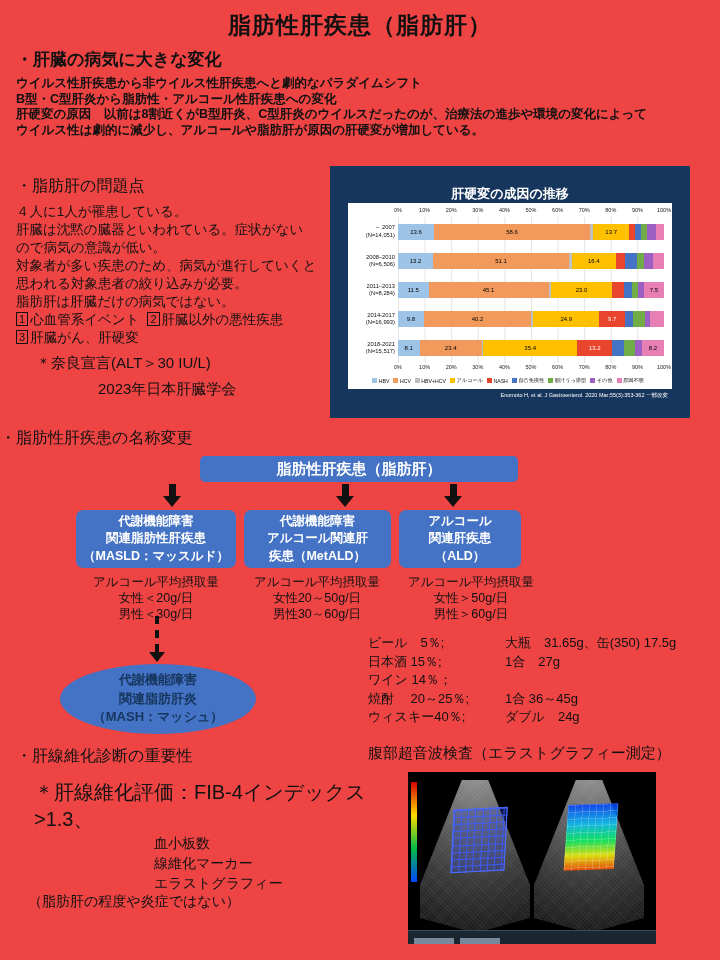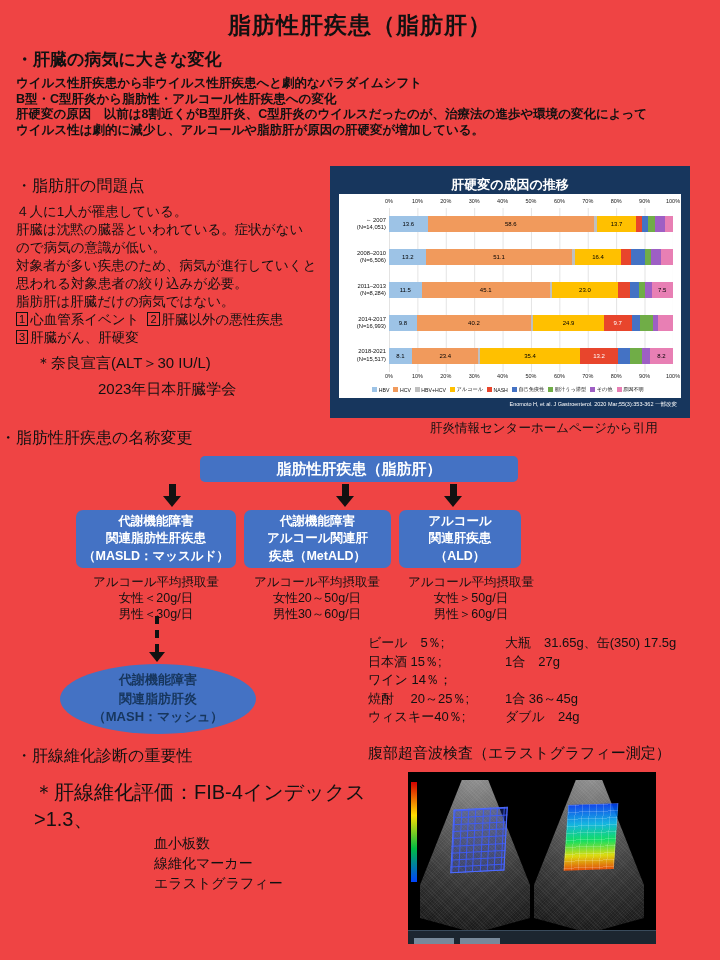--- a/index.html
+++ b/index.html
@@ -21,21 +21,21 @@
   .s2 { left:16px; top:176px; width:318px; }
   .s2 .head { font-size:16px; margin-bottom:6px; }
   .s2 .line { font-size:13.5px; line-height:18px; }
   .numline { font-size:13.5px; line-height:18px; }
   .numbox { display:inline-block; border:1px solid #111; font-size:11px; line-height:12px; padding:0 2px; margin-right:2px; vertical-align:1px; }
   .numbox.ml { margin-left:8px; }
   .nara  { left:36px; top:354px; font-size:15px; }
   .nara2 { left:98px; top:380px; font-size:15px; }
 
   
-  .chart { left:330px; top:166px; width:360px; height:252px; background:#17365D; padding:9px; box-sizing:border-box; display:flex; flex-direction:column; }
+  .chart { left:330px; top:166px; width:360px; height:252px; background:#17365D; padding:18px; box-sizing:border-box; display:flex; flex-direction:column; }
   .chart-title { color:#fff; font-weight:bold; font-size:13px; text-align:center; line-height:19px; height:19px; }
   .chart-body { background:#fff; flex:1; display:flex; flex-direction:column; padding:3px 8px 2px 4px; position:relative; }
   .axis-row { position:relative; height:11px; margin-left:46px; }
   .tick { position:absolute; transform:translateX(-50%); font-size:5.5px; color:#222; top:1px; white-space:nowrap; }
   #chart-rows { flex:1; display:flex; flex-direction:column; justify-content:space-around; position:relative; }
   .grid { position:absolute; left:46px; right:0; top:0; bottom:0;
           background-image:linear-gradient(to right, #e3e3e3 1px, transparent 1px);
           background-size:10% 100%; }
   .crow { display:flex; align-items:center; position:relative; }
   .clabel { width:46px; box-sizing:border-box; font-size:5.8px; line-height:1.25; text-align:right; padding-right:3px; color:#111; }
@@ -324,21 +324,20 @@
             <span>その他</span>
           </div>
           <div class="litem">
             <span class="lsw" style="background: rgb(232, 127, 180);"></span>
             <span>原因不明</span>
           </div>
         </div>
     </div>
     <div class="chart-footnote">Enomoto H, et al. J Gastroenterol. 2020 Mar;55(3):353-362 一部改変</div>
   </div>
-  <div class="abs chart-caption">肝炎情報センターホームページから引用</div>
 
   <div class="abs s3-head">・脂肪性肝疾患の名称変更</div>
   <div class="abs topbox">脂肪性肝疾患（脂肪肝）</div>
 
   <div class="abs arr arr1">
       <div class="stem"></div>
       <div class="ahead"></div>
     </div>
   <div class="abs arr arr2">
       <div class="stem"></div>
@@ -411,20 +410,21 @@
         <span>ダブル　24g</span>
       </div>
   </div>
 
   <div class="abs s4">
     <div class="head">・肝線維化診断の重要性</div>
     <div class="l1">＊肝線維化評価：FIB-4インデックス &gt;1.3、</div>
     <div class="sub">血小板数</div>
     <div class="sub">線維化マーカー</div>
     <div class="sub">エラストグラフィー</div>
+    <div class="l3">（脂肪肝の程度や炎症ではない）</div>
   </div>
 
   <div class="abs us-head">腹部超音波検査（エラストグラフィー測定）</div>
   <div class="abs us">
     <div class="us-cbar"></div>
     <div class="us-fan left"></div>
     <div class="us-fan right"></div>
     <div class="us-roi-blue"></div>
     <div class="us-roi-rainbow"></div>
     <div class="us-bar"><span class="us-chip"></span><span class="us-chip"></span></div>

